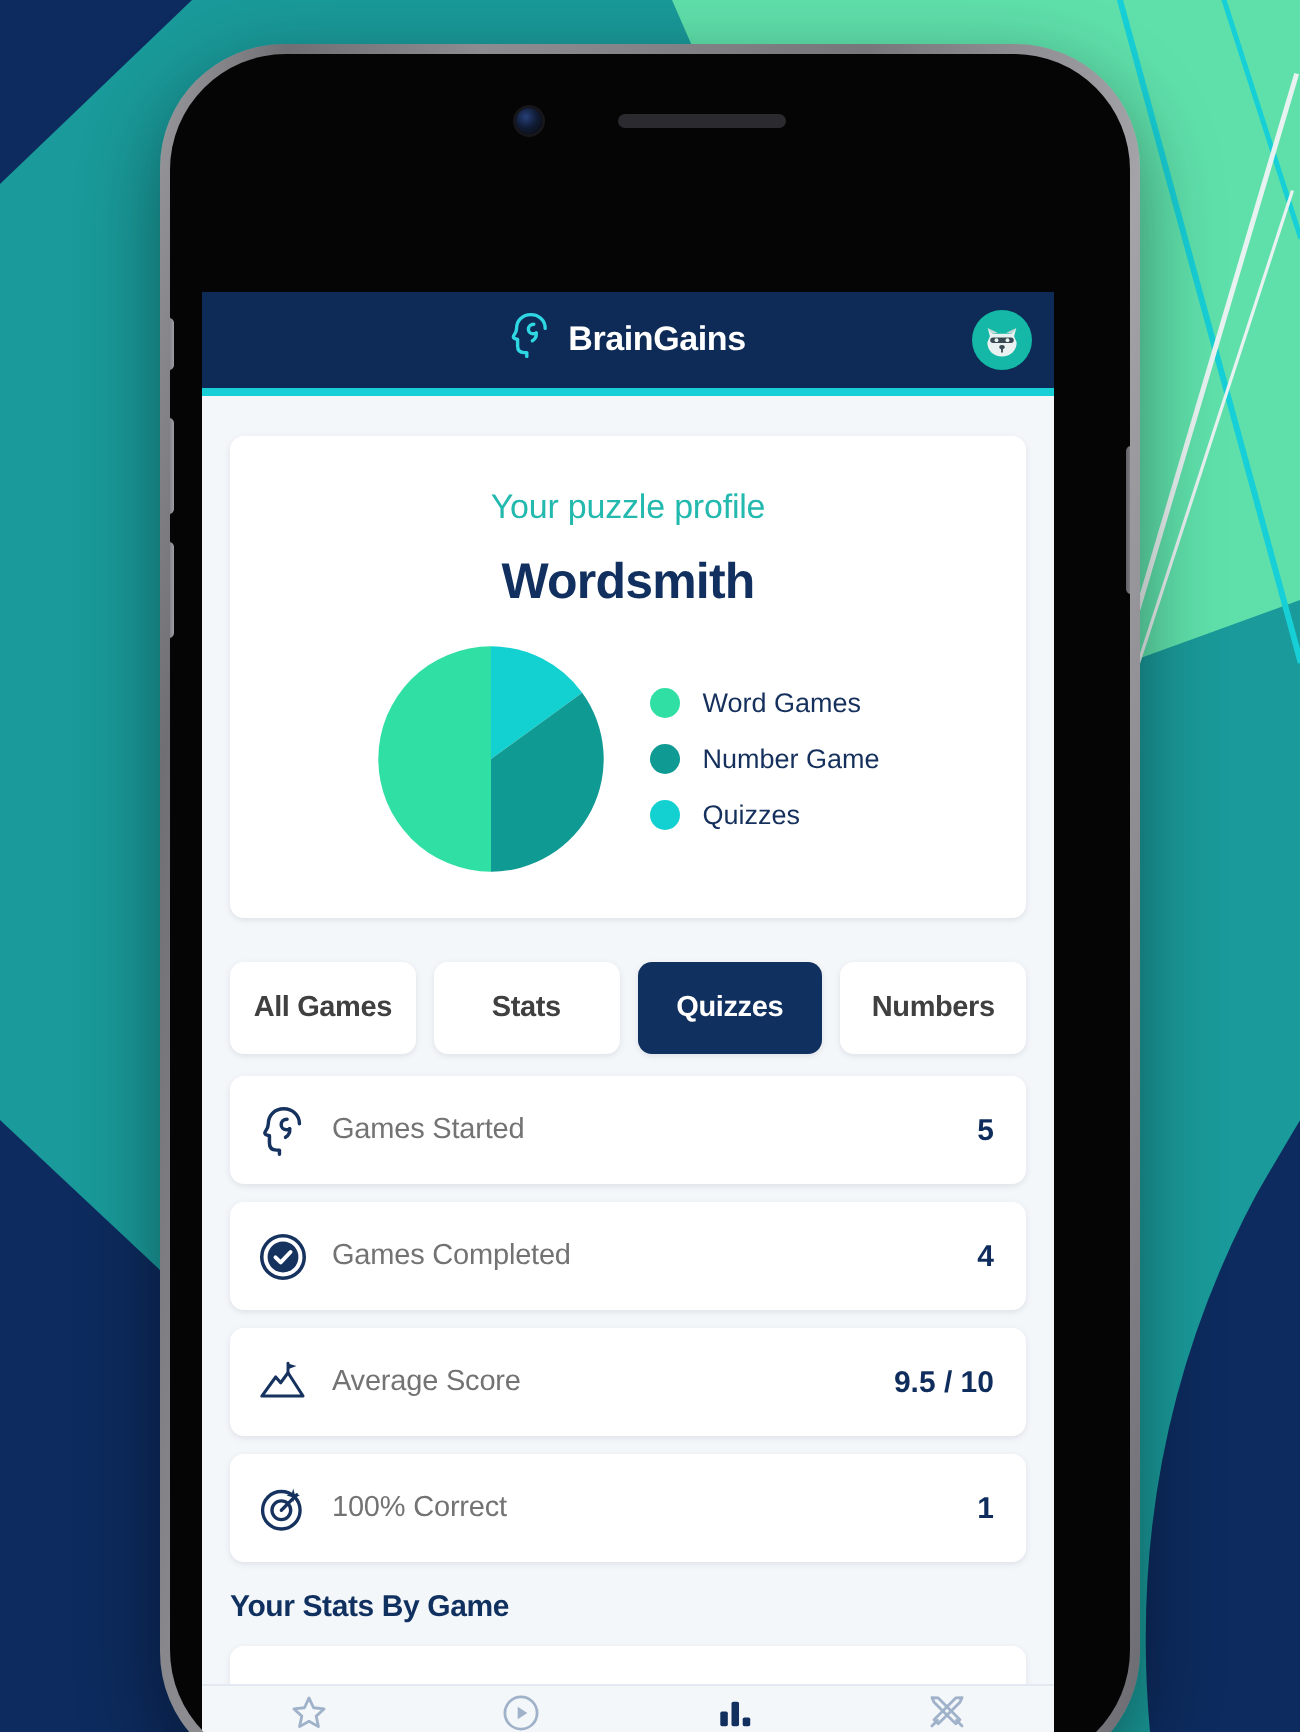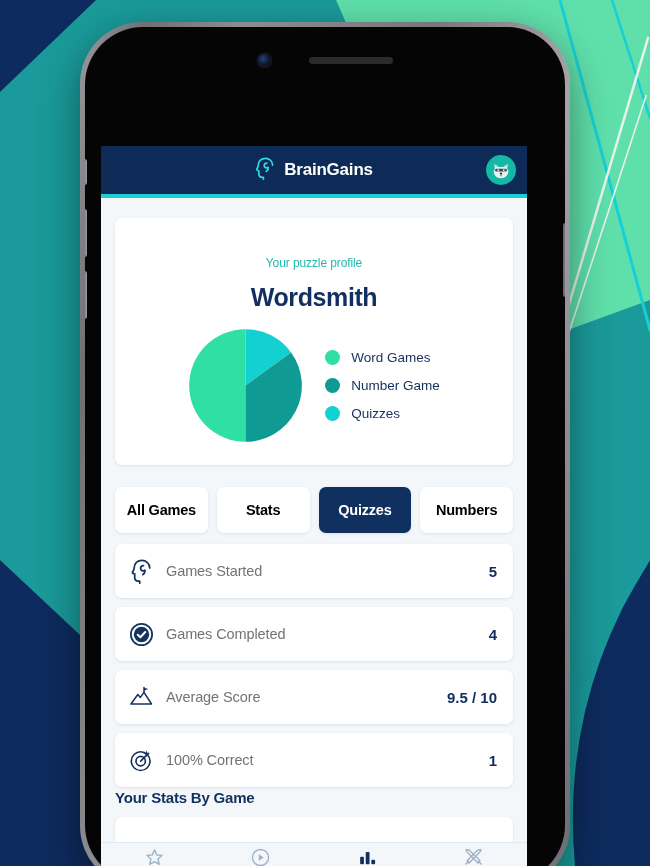--- a/index.html
+++ b/index.html
@@ -74,54 +74,54 @@
 
   
   #profile-card {
     margin-top:20px;
     background:#fff;
     border-radius:7px;
     box-shadow:0 1px 3px rgba(20,40,70,.10);
     padding:26px 16px 22px;
     text-align:center;
   }
-  #profile-kicker { color:#23b9ae; font-size:12px; letter-spacing:-.1px;margin-top:12px; }
+  #profile-kicker { color:#23b9ae; font-size:17px; letter-spacing:-.1px; }
   #profile-title { color:#11305f; font-size:25px; font-weight:bold; margin-top:13px; letter-spacing:-.4px; }
 
   #chart-row { display:flex; align-items:center; justify-content:center; gap:22px; margin-top:16px; }
   #pie-wrap { width:115px; height:115px; flex:0 0 auto; }
   #legend { display:flex; flex-direction:column; gap:13px; }
   .legend-item { display:flex; align-items:center; gap:11px; }
   .legend-dot { width:15px; height:15px; border-radius:50%; flex:0 0 auto; }
   .legend-label { color:#15305c; font-size:13.5px; white-space:nowrap; }
 
   
   #tab-row { display:flex; gap:9px; margin-top:22px; }
   .tab {
     flex:1 1 0; height:46px;
     background:#fff; border-radius:7px;
     display:flex; align-items:center; justify-content:center;
-    color:#000000; font-size:14.5px; font-weight:bold;
+    color:#404040; font-size:14.5px; font-weight:bold;
     box-shadow:0 1px 3px rgba(20,40,70,.10);
     letter-spacing:-.2px; white-space:nowrap;
   }
   .tab.active { background:#10305f; color:#fff; }
 
   
   #stat-list { margin-top:11px; display:flex; flex-direction:column; gap:9px; }
   .stat-row {
     height:54px; background:#fff; border-radius:7px;
     box-shadow:0 1px 3px rgba(20,40,70,.10);
     display:flex; align-items:center; padding:0 16px 0 14px; gap:12px;
   }
   .stat-icon { width:25px; height:25px; flex:0 0 auto; display:flex; align-items:center; justify-content:center; }
   .stat-label { flex:1; color:#737373; font-size:14.5px; letter-spacing:-.1px; }
   .stat-value { color:#0f2d5c; font-size:15px; font-weight:bold; }
 
-  #section-title { margin-top:2px; color:#10305f; font-size:15px; font-weight:bold; letter-spacing:-.2px; }
+  #section-title { margin-top:14px; color:#10305f; font-size:15px; font-weight:bold; letter-spacing:-.2px; }
   #next-card { margin-top:11px; height:40px; background:#fff; border-radius:7px 7px 0 0; box-shadow:0 1px 3px rgba(20,40,70,.10); }
 
   
   #bottom-nav {
     position:absolute; left:0; right:0; bottom:0;
     height:33px; background:#f4f7fa;
     display:flex; align-items:center;
     border-top:1px solid #e3e9f0;
   }
   .nav-item { flex:1 1 0; display:flex; align-items:center; justify-content:center; height:100%; }

